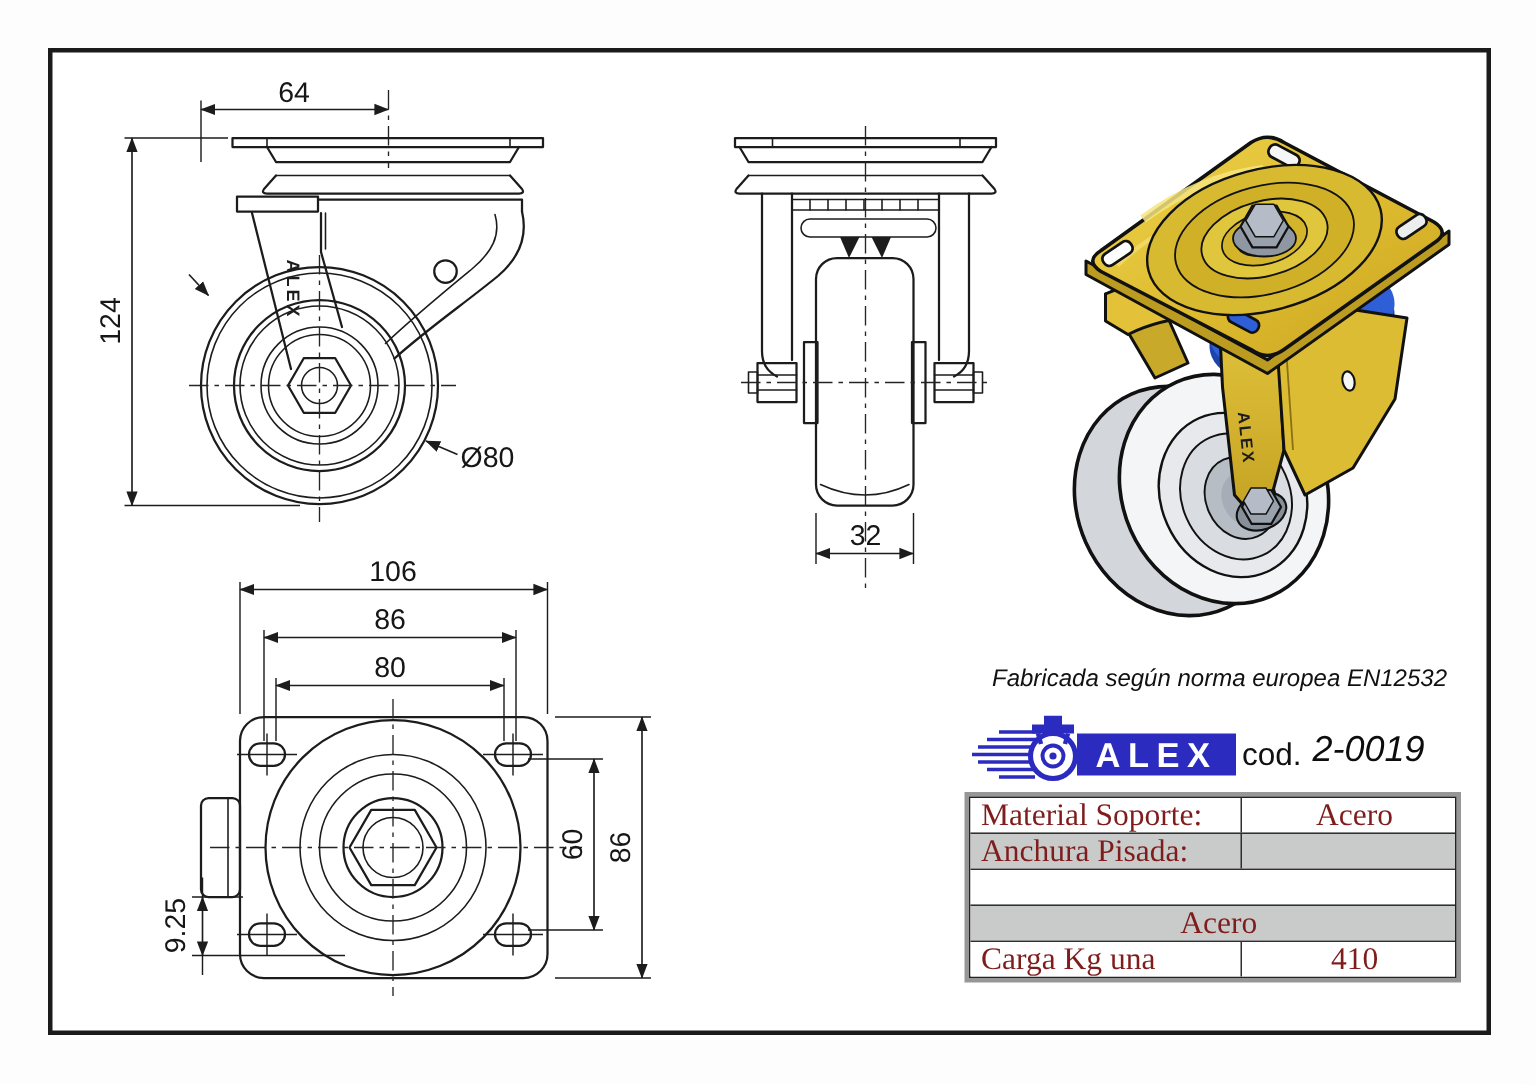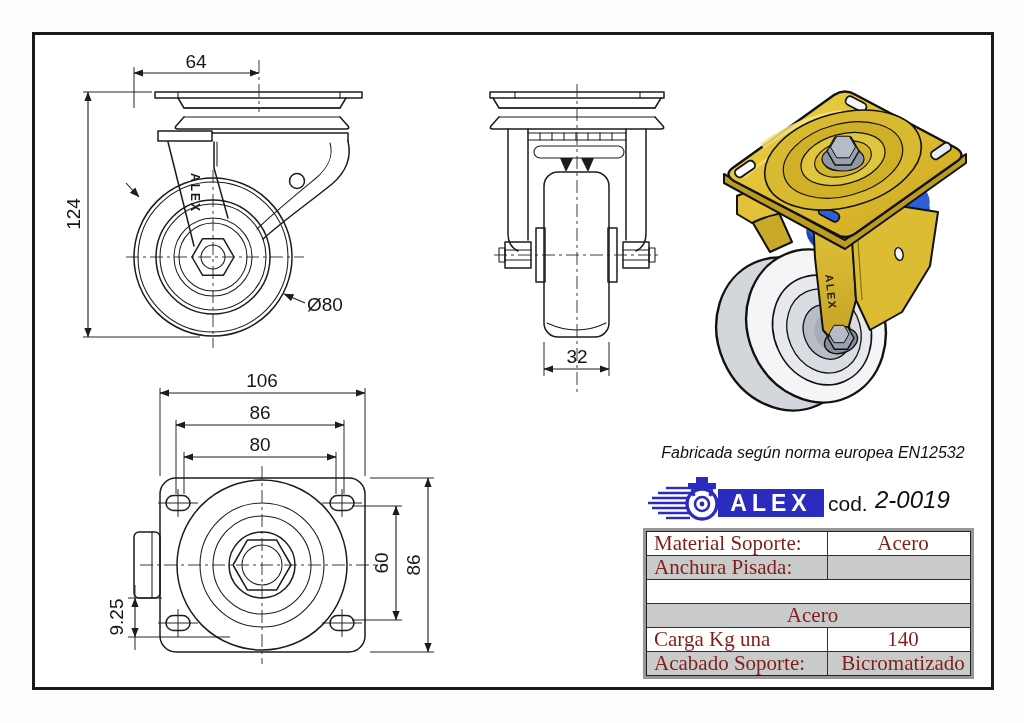--- a/index.html
+++ b/index.html
@@ -310,21 +310,17 @@
       <div class="r alt">
         <div class="c1">Anchura Pisada:</div>
       </div>
       <div class="r">
       </div>
       <div class="r alt">
         <div class="c2">Acero</div>
       </div>
       <div class="r">
         <div class="c1">Carga Kg una Acero:</div>
-        <div class="c2">140</div>
-      </div>
-      <div class="r alt">
-        <div class="c1">Acabado Soporte:</div>
-        <div class="c2">Bicromatizado</div>
+        <div class="c2">410</div>
       </div>
     </div>
   </div>
 </div>
 
 </body></html>

